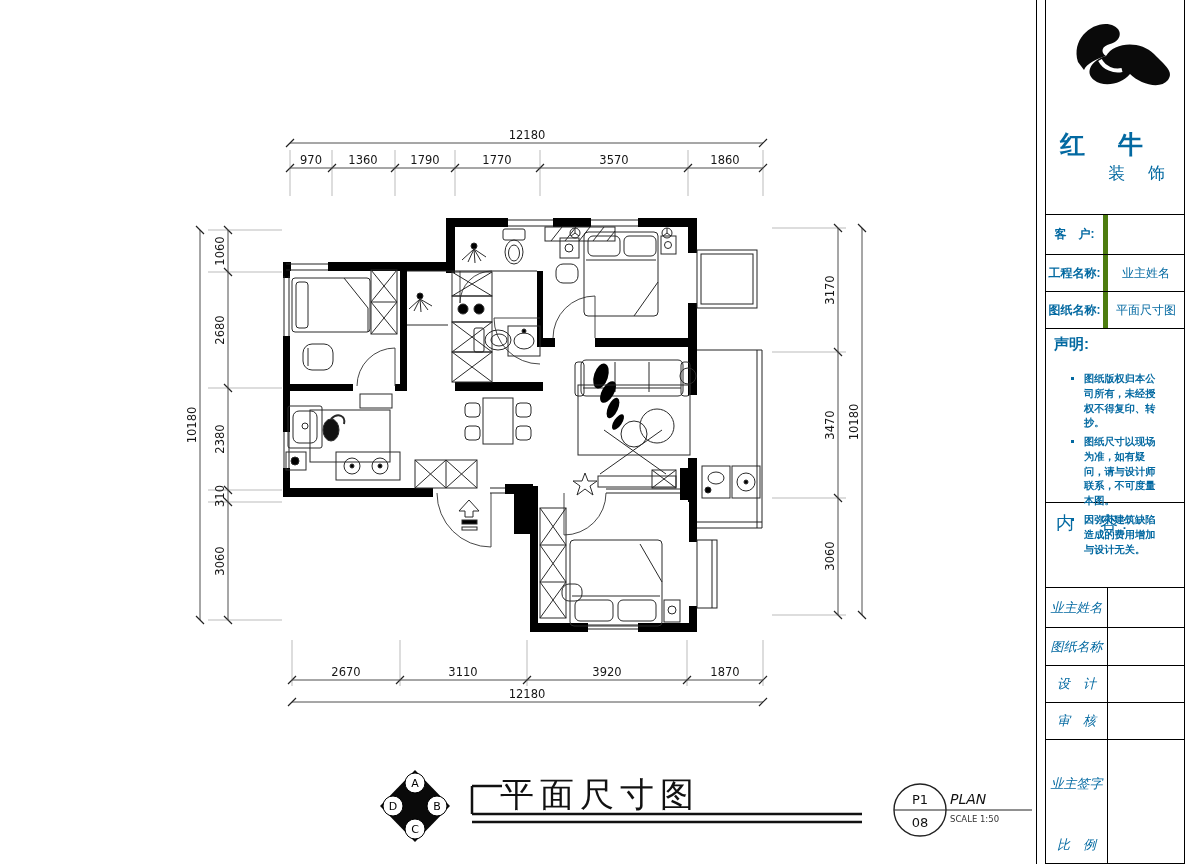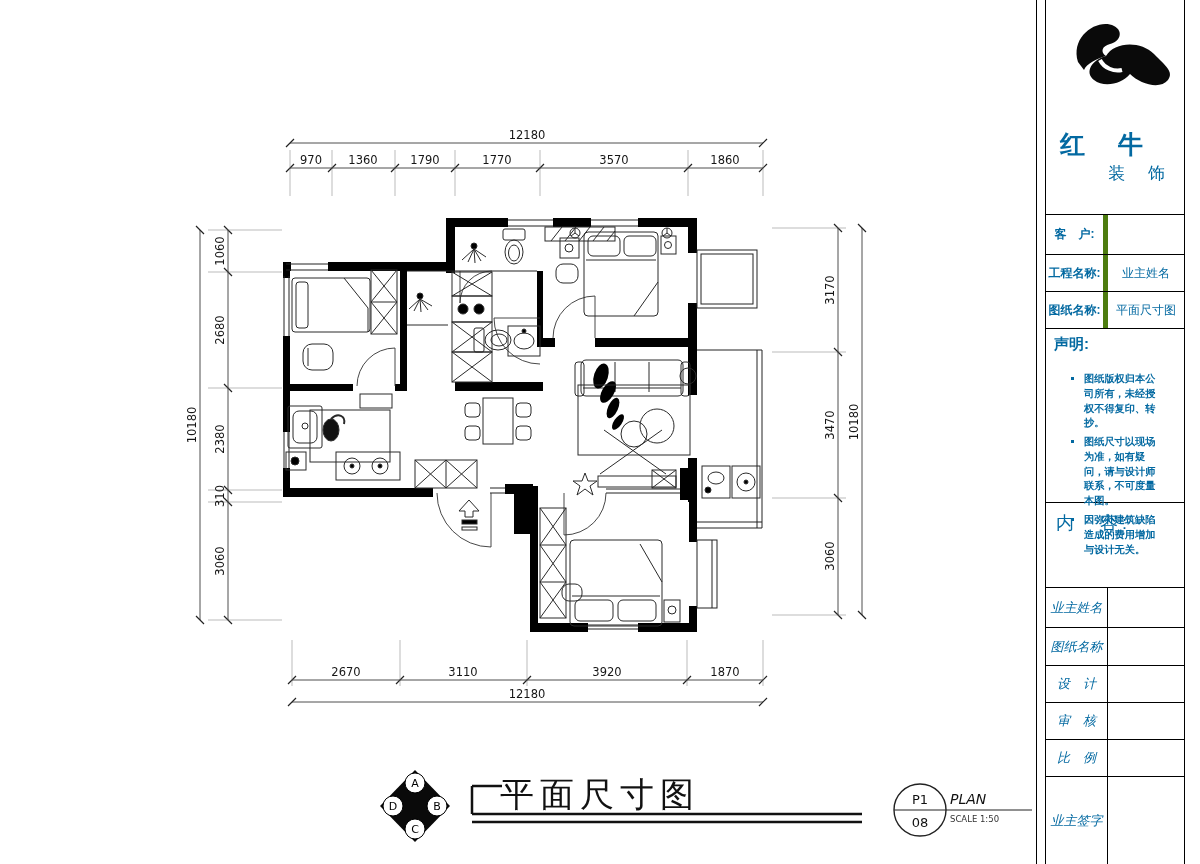--- a/index.html
+++ b/index.html
@@ -411,25 +411,25 @@
     <div class="fvalue"></div>
   </div>
   <div class="cell sign-row h37">
     <div class="flabel">设　计</div>
     <div class="fvalue"></div>
   </div>
   <div class="cell sign-row h37">
     <div class="flabel">审　核</div>
     <div class="fvalue"></div>
   </div>
+  <div class="cell sign-row grow">
+    <div class="flabel">业主签字</div>
+    <div class="fvalue"></div>
+  </div>
   <div class="cell sign-row h37">
     <div class="flabel">比　例</div>
     <div class="fvalue"></div>
   </div>
-  <div class="cell sign-row grow">
-    <div class="flabel">业主签字</div>
-    <div class="fvalue"></div>
-  </div>
 
  </div>
 </div>
 
 </div>
 
 </body></html>

